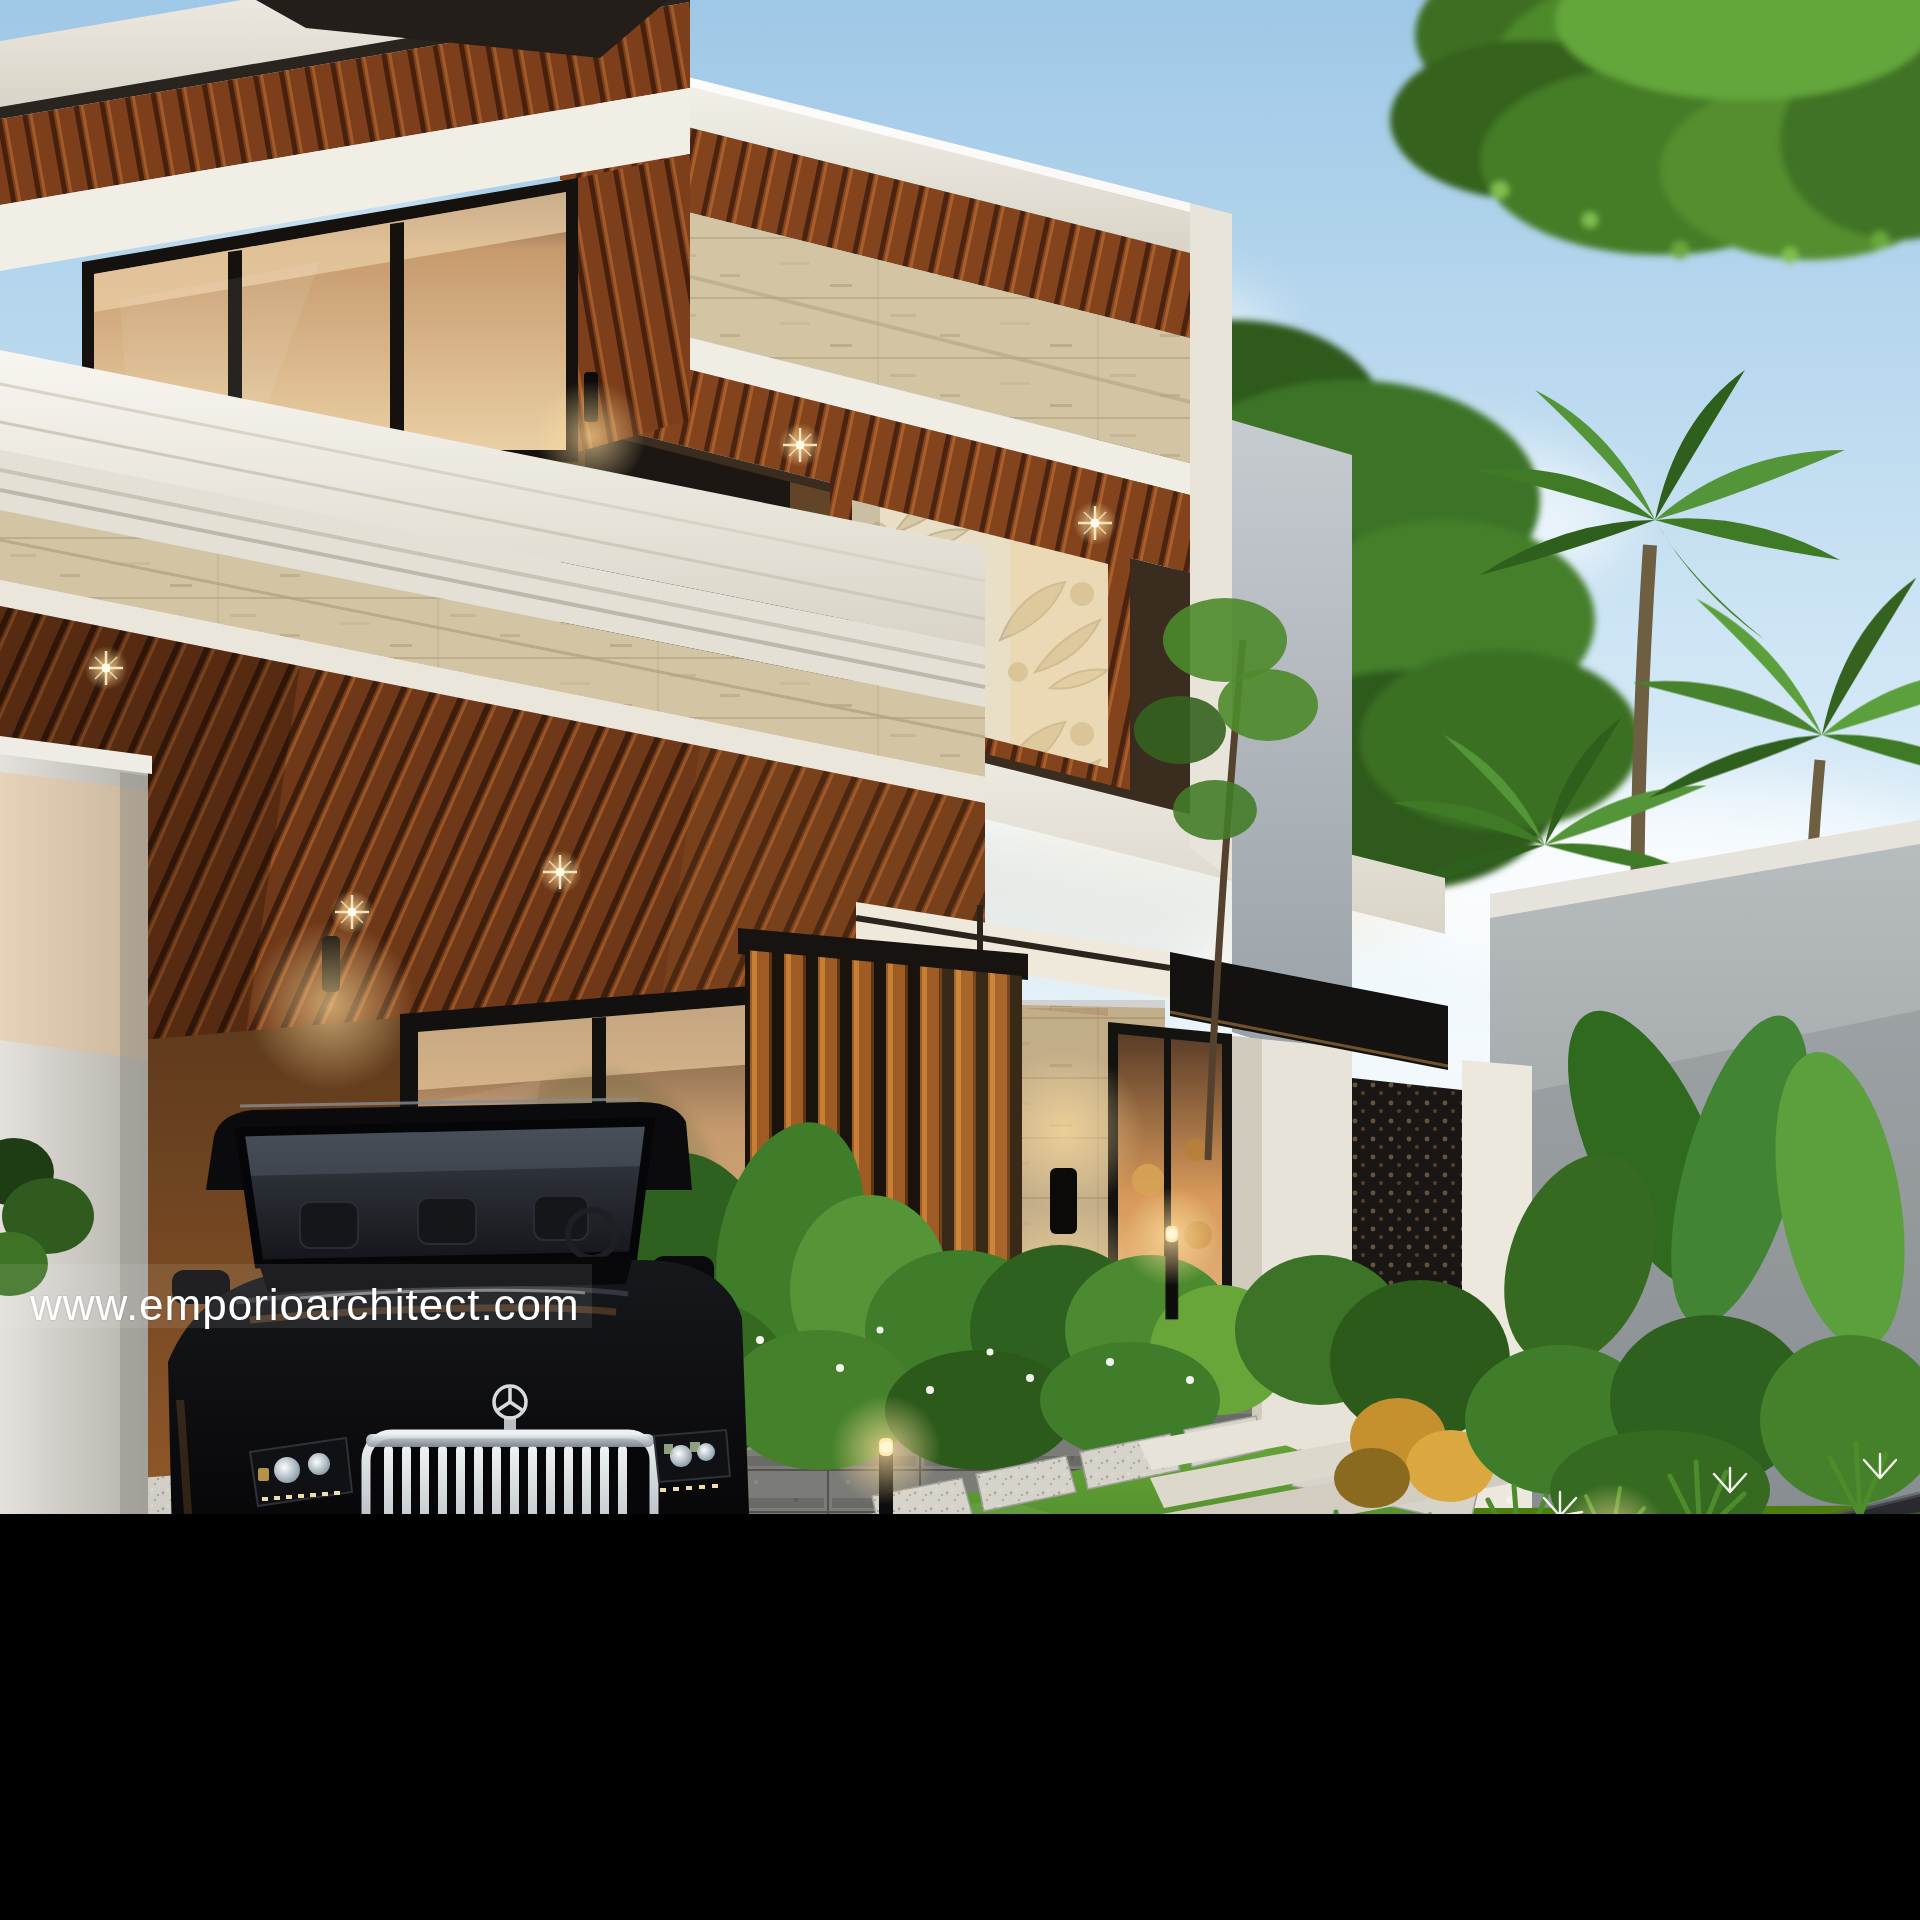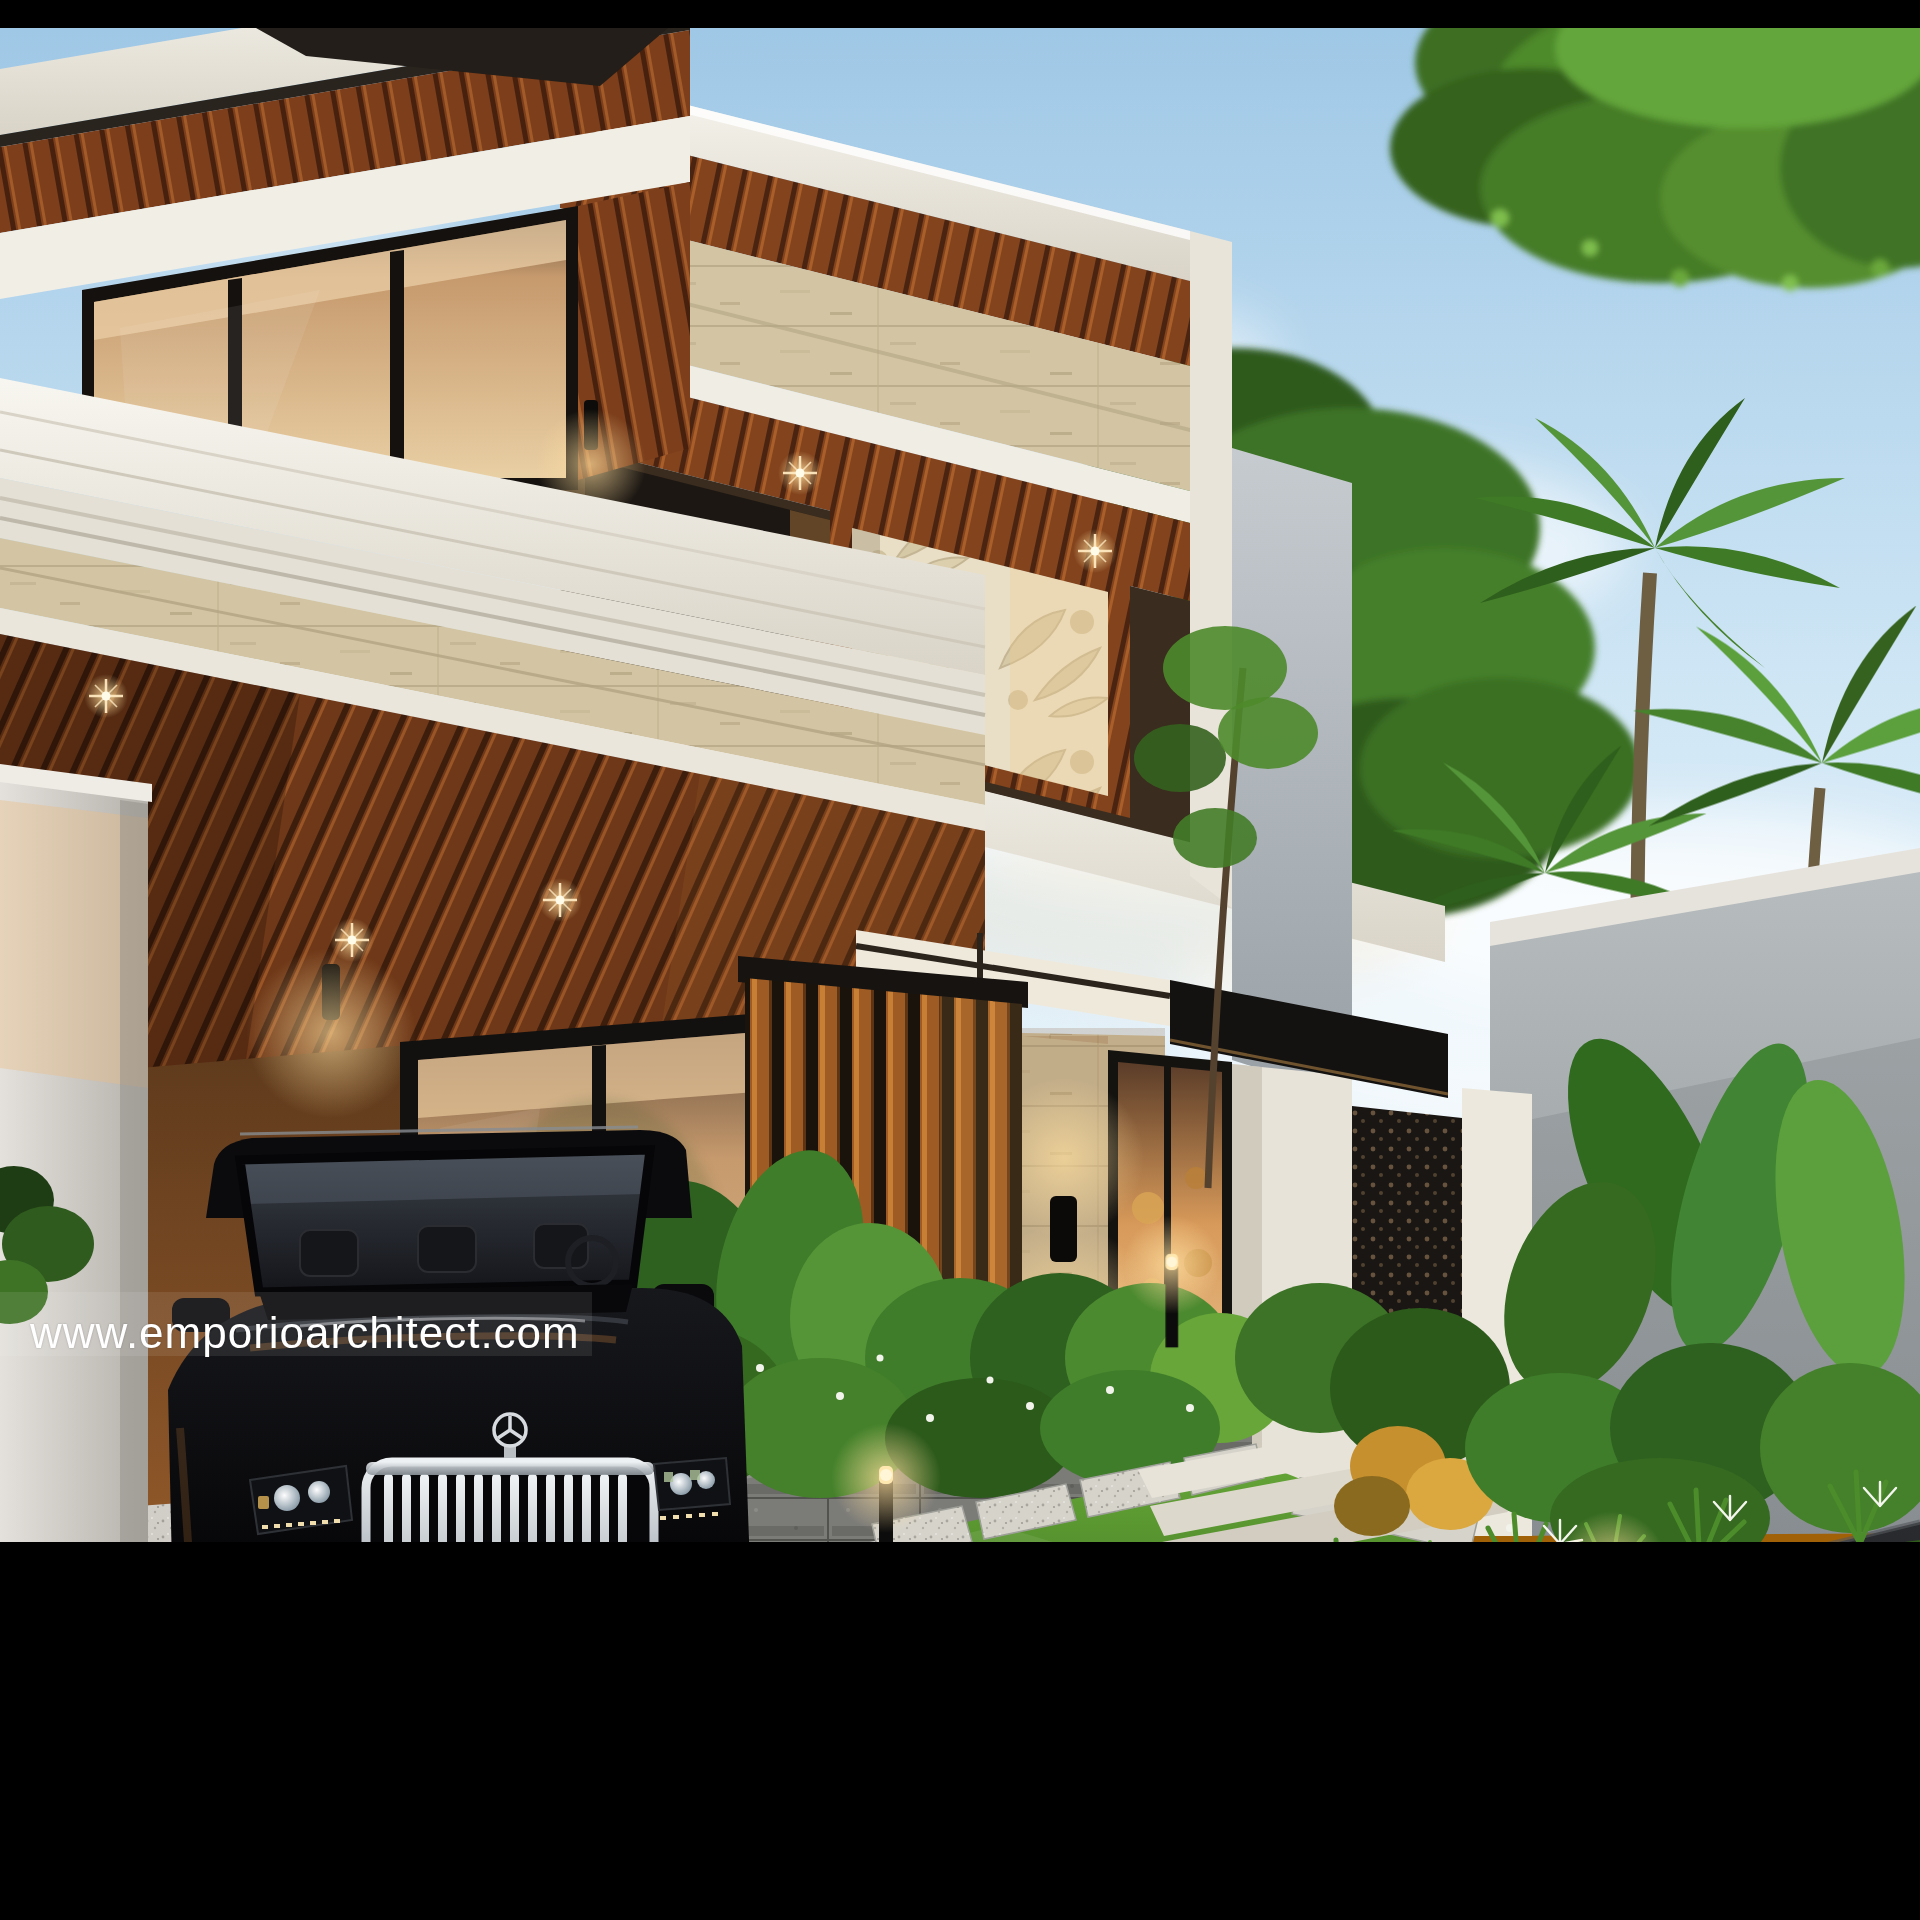--- a/index.html
+++ b/index.html
@@ -1,16 +1,16 @@
 <!DOCTYPE html>
 <html><head>
 <meta charset="utf-8">
 <style>
   html,body{margin:0;padding:0;background:#000;}
-  .stage{position:relative;width:1920px;height:1514px;overflow:hidden;background:#a16207;font-family:"Liberation Sans",sans-serif;margin-top:28px;}
+  .stage{position:relative;width:1920px;height:1514px;overflow:hidden;background:#4d7c0f;font-family:"Liberation Sans",sans-serif;}
   .stage svg{position:absolute;left:0;top:0;display:block;}
   .wm-band{position:absolute;left:0;top:1264px;width:592px;height:64px;background:rgba(255,255,255,0.09);}
   .wm{position:absolute;left:30px;top:1280px;color:#ffffff;font-size:44px;letter-spacing:1px;font-weight:400;
       text-shadow:0 0 2px rgba(0,0,0,0.25);white-space:nowrap;}
 </style>
 </head>
 <body>
 
 <div class="stage">
 <svg width="1920" height="1920" viewBox="0 0 1920 1920">

